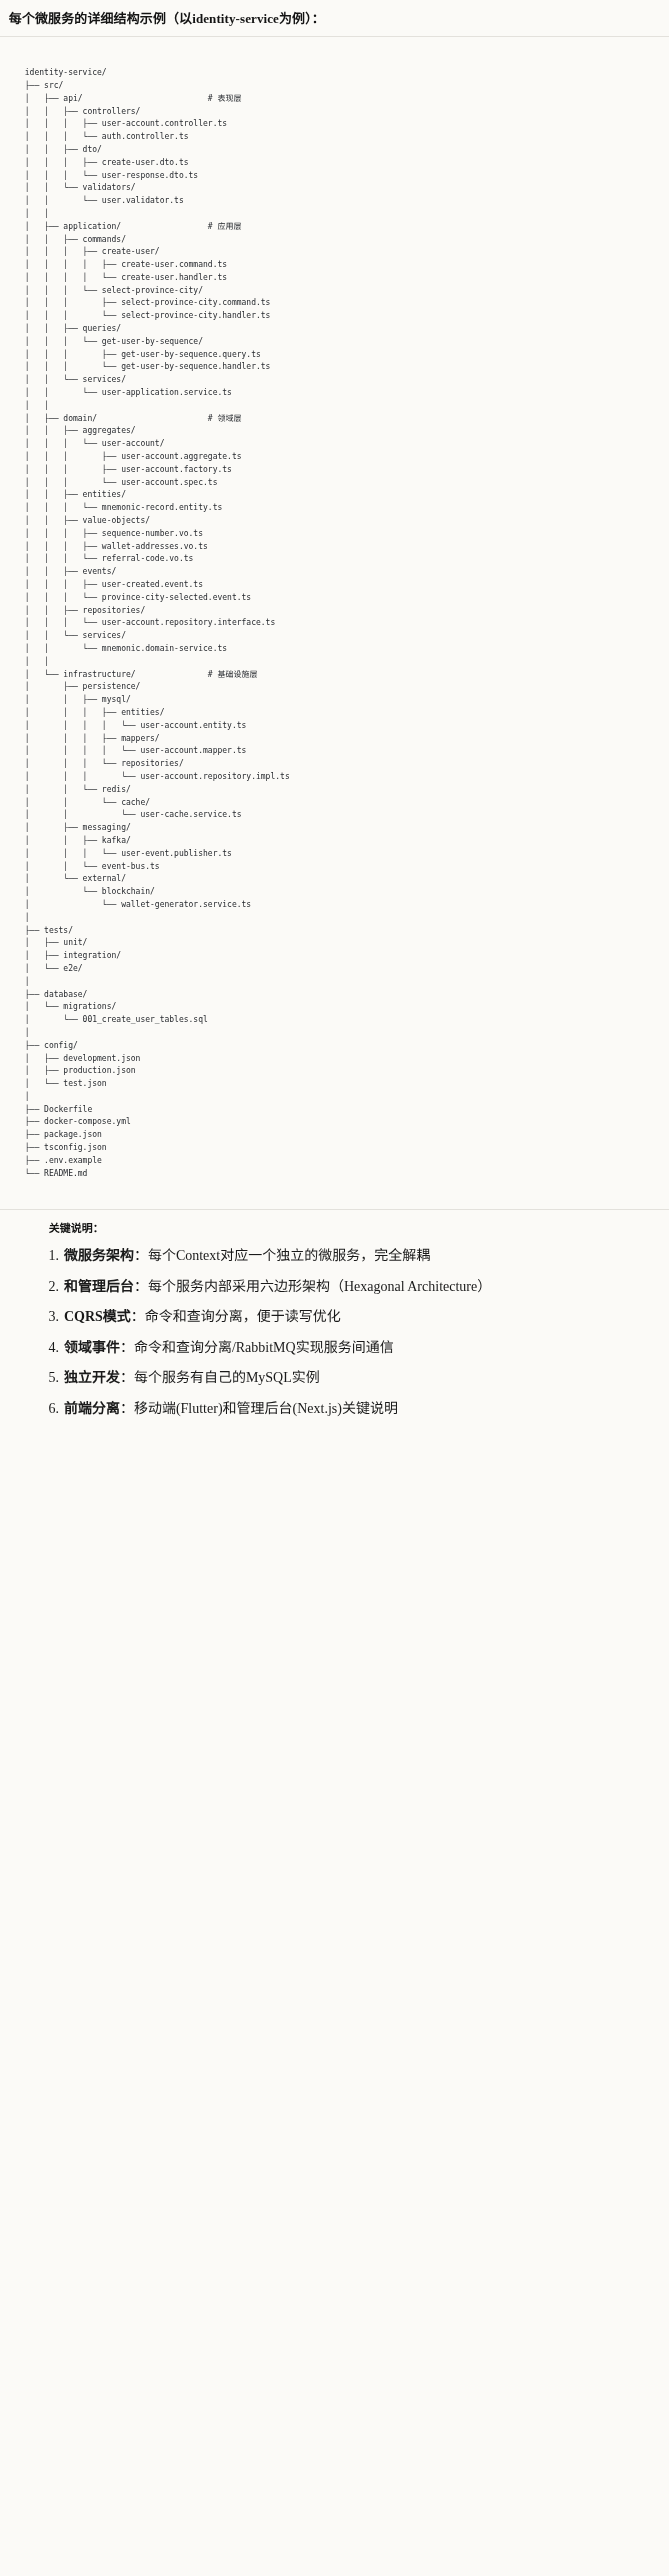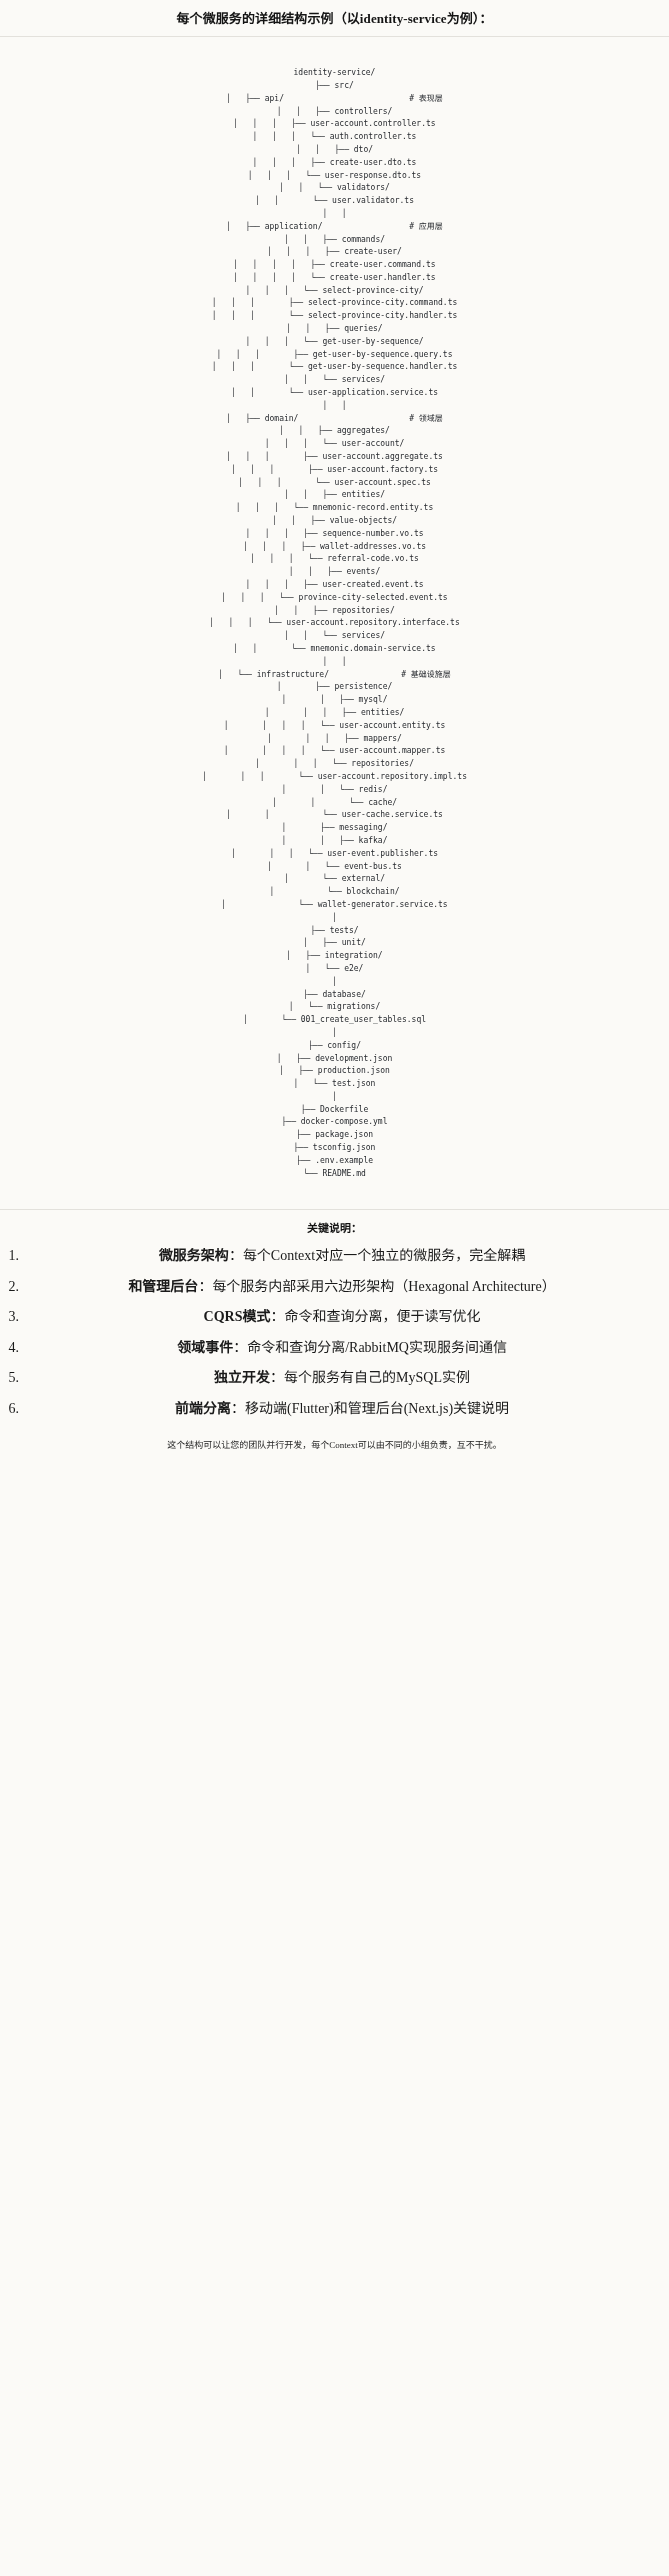--- a/index.html
+++ b/index.html
@@ -12,21 +12,20 @@
     width: 669px;
     font-family: "Liberation Serif", "DejaVu Serif", serif;
     color: #1a1a1a;
     -webkit-font-smoothing: antialiased;
   }
 
   .page {
     width: 669px;
     box-sizing: border-box;
     background: #fbfaf7;
-    text-align: center;
   }
 
   
   .title-block {
     padding: 10px 8.8px 8.8px 8.8px;
     border-bottom: 0.6px solid #e3e1dc;
     background: #fbfaf7;
   }
   .page-title {
     margin: 0;
@@ -53,20 +52,21 @@
     white-space: pre;
     tab-size: 4;
     overflow: visible;
     letter-spacing: 0px;
   }
 
   
   .notes-block {
     padding: 11.3px 8.8px 10px 8.8px;
     background: #fbfaf7;
+    margin-left: 40px;
   }
   .notes-heading {
     margin: 0 0 8.8px 0;
     font-size: 11px;
     font-weight: bold;
     line-height: 1.4;
     color: #141414;
     font-family: "Liberation Serif", "DejaVu Serif", serif;
   }
   ol.notes-list {
@@ -220,18 +220,15 @@
       </li>
       <li>
         <span class="note-term">独立开发</span><span class="note-sep">：</span><span class="note-desc">每个服务有自己的MySQL实例</span>
       </li>
       <li>
         <span class="note-term">前端分离</span><span class="note-sep">：</span><span class="note-desc">移动端(Flutter)和管理后台(Next.js)关键说明</span>
       </li>
     </ol>
   </div>
 
-  <div class="closing-block">
-    <p class="closing-text">这个结构可以让您的团队并行开发，每个Context可以由不同的小组负责，互不干扰。</p>
-  </div>
 
 </div>
 
 
 </body></html>

